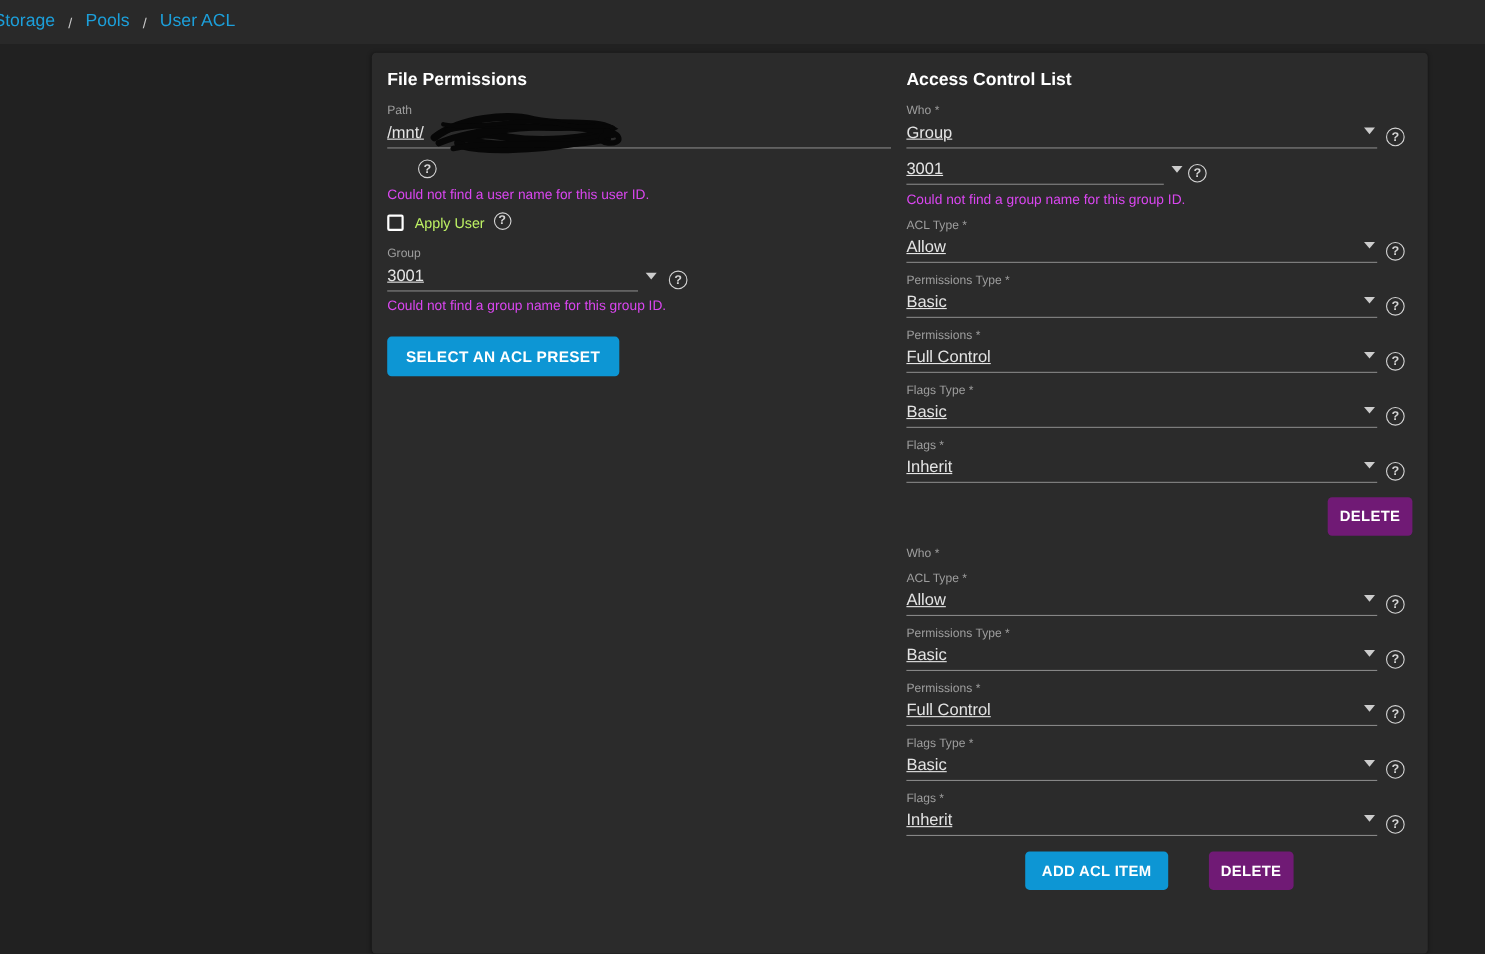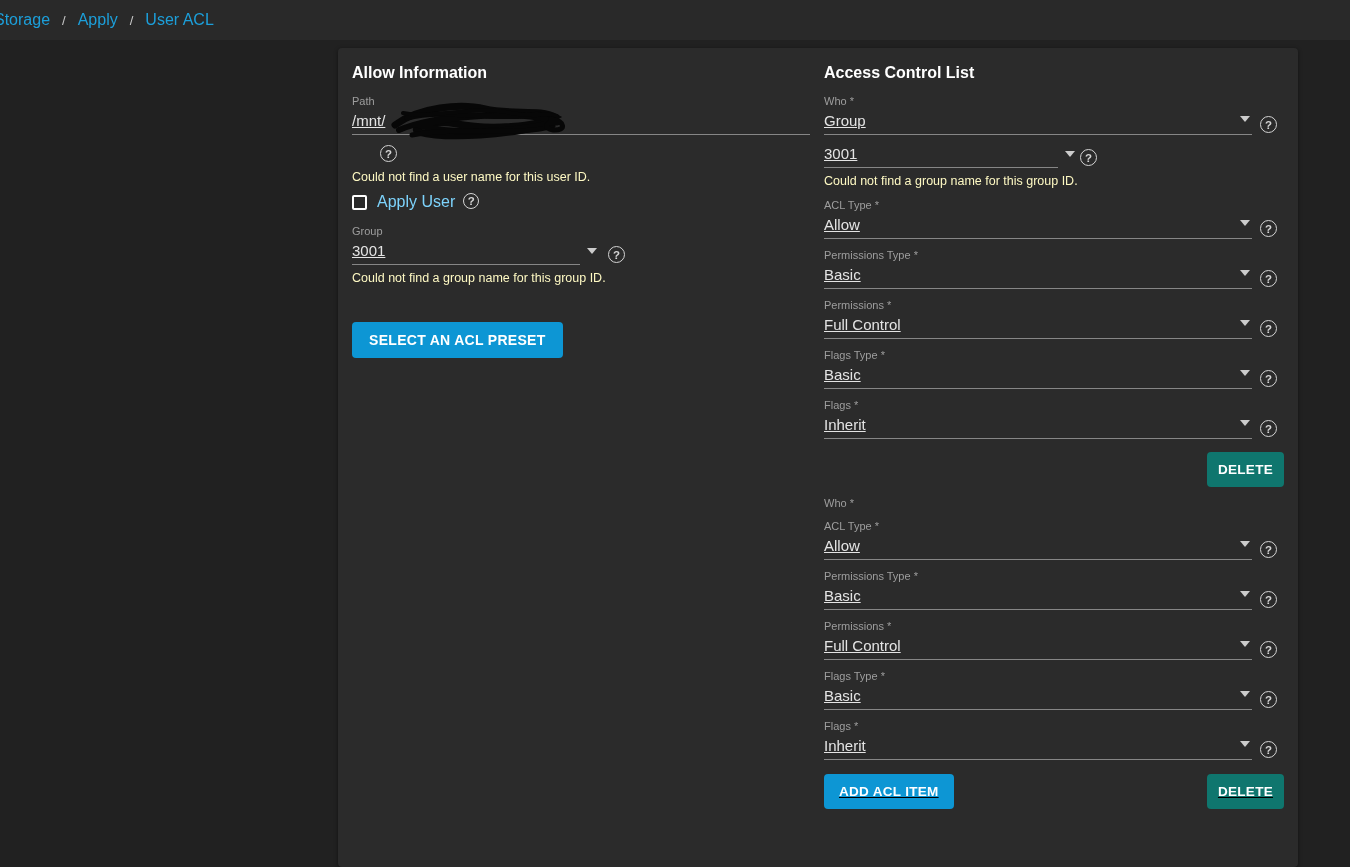--- a/index.html
+++ b/index.html
@@ -103,106 +103,105 @@
     display: flex;
     align-items: center;
     justify-content: center;
     margin: 0 0 2px 8px;
     cursor: pointer;
   }
   .help-icon::before { content: "?"; }
   .row .help-gap-left { margin-left: 28px; }
   .row .help-gap-short { margin-left: 22px; }
   .error {
-    color: #fef9c3;
+    color: #d946ef;
     font-size: 12.5px;
     line-height: 15px;
     margin-top: 6px;
   }
   
   .check-row {
     display: flex;
     align-items: center;
     margin-top: 8px;
   }
   .checkbox {
     width: 15px; height: 15px;
     border: 2px solid #ffffff;
     border-radius: 2px;
     background: transparent;
     cursor: pointer;
     flex: none;
   }
   .check-row .check-label {
-    font-size: 16px;
-    color: #7dd3fc;
+    font-size: 13px;
+    color: #bef264;
     margin-left: 10px;
   }
   .check-row .help-icon { width: 16px; height: 16px; margin-left: 8px; }
   
   .btn {
     border: none;
     border-radius: 4px;
     font-family: "Liberation Sans", sans-serif;
     font-size: 13.5px;
     font-weight: 700;
     letter-spacing: .3px;
     color: #ffffff;
     cursor: pointer;
     padding: 10px 15px;
     white-space: nowrap;
   }
   .btn-blue { background: #0d96d4; }
-  .btn-gray { background: #0f766e; padding: 10px 11px; margin-left: 32px; }
+  .btn-gray { background: #701a75; padding: 10px 11px; margin-left: 32px; }
   
   .f-path  { margin-top: 13px; }
   .f-user  { margin-top: 10px; }
   .f-group { margin-top: 14px; }
-  .preset-btn { margin-top: 36px; padding: 10px 17px; font-size: 14px; }
+  .preset-btn { margin-top: 20px; padding: 10px 17px; font-size: 14px; }
   
   .scribble {
     position: absolute;
     left: 33px;
     top: -13px;
     width: 198px;
     height: 46px;
     pointer-events: none;
     z-index: 2;
   }
   
   .acl-field { margin-top: 10px; }
   .acl-field.first { margin-top: 13px; }
   .delete-row {
     display: flex;
     justify-content: flex-end;
     margin-top: 13px;
   }
   .bottom-row {
     display: flex;
-    justify-content: space-between;
+    justify-content: center;
     gap: 5px;
     margin-top: 14px;
-    text-decoration: underline;
   }
 </style>
 </head>
 <body>
 
 <div class="topbar">
   <span class="crumb first">Storage</span>
   <span class="sep">/</span>
-  <span class="crumb">Apply</span>
+  <span class="crumb">Pools</span>
   <span class="sep">/</span>
   <span class="crumb">User ACL</span>
 </div>
 
 <div class="card">
 
   <div class="col-left">
-    <h2 class="section-title">Allow Information</h2>
+    <h2 class="section-title">File Permissions</h2>
 
     
     <div class="field f-path">
       <div class="label">Path</div>
       <div class="control">
         <span class="value">/mnt/</span>
         <svg class="scribble" viewBox="0 0 198 46">
           <g fill="none" stroke="#070707" stroke-linecap="round">
             <path stroke-width="7" d="M10,26 C34,8 76,4 100,10 C126,16 156,10 170,18 C152,28 104,31 72,25 C44,20 24,30 34,33 C64,41 126,35 156,27"></path>
             <path stroke-width="6" d="M14,31 C52,15 124,12 166,21 C134,12 62,17 37,27 C72,37 134,31 162,25"></path>

